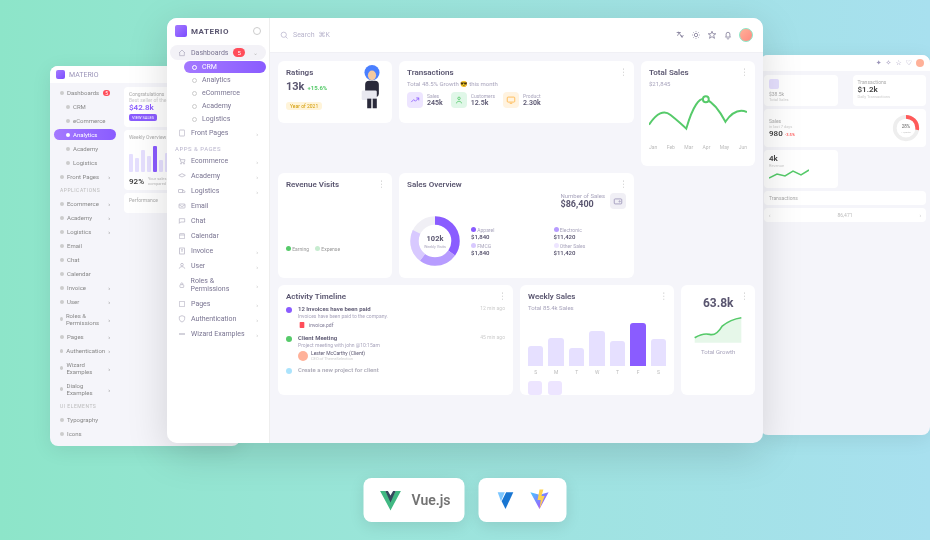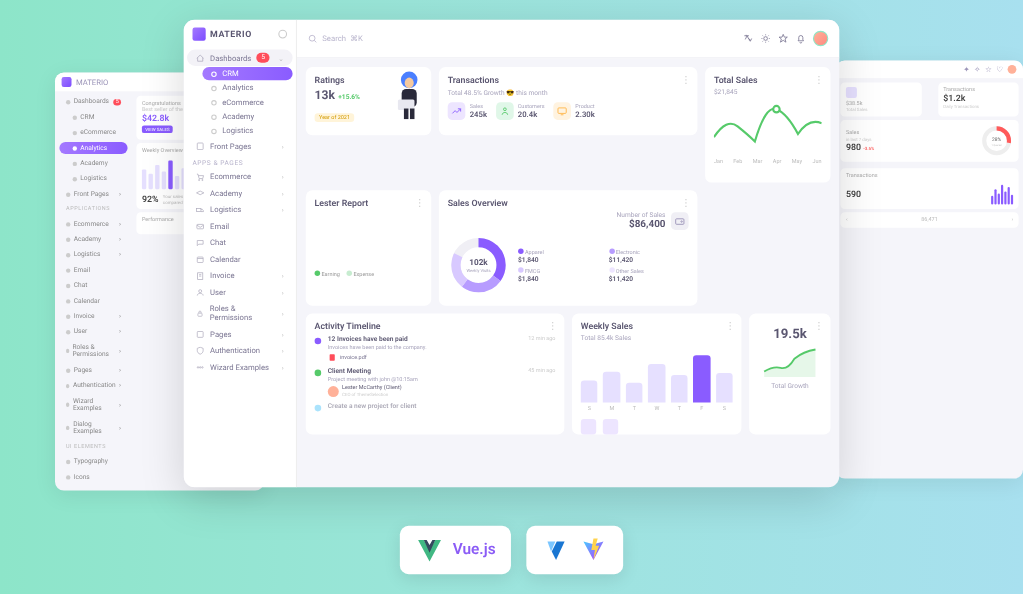--- a/index.html
+++ b/index.html
@@ -111,21 +111,21 @@
 .wk-bar.hi { background: #8a5cff; }
 .wk-days { display: flex; gap: 5px; font-size: 5px; color: #bbb; margin-top: 3px; }
 .wk-days span { flex: 1; text-align: center; }
 
 .growth .big { font-size: 12px; text-align: center; margin-top: 4px; justify-content: center; }
 .growth-chart { width: 50px; height: 30px; margin: 4px auto; display: block; }
 .growth .sub { text-align: center; }
 
 .tech-badges { position: absolute; bottom: 18px; left: 50%; transform: translateX(-50%); display: flex; gap: 14px; }
 .tech { background: #fff; border-radius: 8px; padding: 8px 14px; box-shadow: 0 4px 15px rgba(0,0,0,0.1); display: flex; align-items: center; gap: 8px; height: 44px; }
-.tech-lbl { font-size: 14px; font-weight: 600; color: #8b5cf6; }
+.tech-lbl { font-size: 14px; font-weight: 600; color: #737373; }
 .tech-ic { width: 26px; height: 26px; }
 
 .gauge { width: 30px; height: 30px; }
 .bg-bars { display: flex; align-items: flex-end; gap: 1px; height: 20px; }
 .bg-bars div { width: 2px; background: #8a5cff; border-radius: 1px; }
 </style>
 </head>
 <body>
 
 <div class="bg-panel bg-left">
@@ -292,37 +292,26 @@
           <div class="bg-val"><span>980</span> <span style="font-size:4px;color:#ff5a5a">-3.5%</span></div>
         </div>
         <svg class="gauge" viewBox="0 0 40 40">
           <circle cx="20" cy="20" r="15" fill="none" stroke="#eee" stroke-width="5"></circle>
           <circle cx="20" cy="20" r="15" fill="none" stroke="#ff5a5a" stroke-width="5" stroke-dasharray="26 100" transform="rotate(-90 20 20)"></circle>
           <text x="20" y="20" text-anchor="middle" font-size="6" fill="#666">28%</text>
           <text x="20" y="26" text-anchor="middle" font-size="3" fill="#bbb">1 Quarter</text>
         </svg>
       </div>
     <div class="bg-grid" style="grid-template-columns:1fr 1fr">
+      <div class="bg-card"><div class="bg-val">4k</div><div style="font-size:4px;color:#ccc">Revenue</div><svg width="40" height="15">
+            <polyline points="0,10 8,6 16,8 24,3 32,7 40,2" fill="none" stroke="#56ca6a" stroke-width="1.5"></polyline>
+          </svg></div>
     </div>
     <div class="bg-card">
         <div class="bg-label">Transactions</div>
-        <div style="display:flex;align-items:center;gap:6px;margin-top:3px">
-          <div>
-            <div class="bg-val">590</div>
-          </div>
-          <div class="bg-bars" style="margin-left:auto">
-            <div style="height:8px"></div>
-            <div style="height:14px"></div>
-            <div style="height:10px"></div>
-            <div style="height:18px"></div>
-            <div style="height:12px"></div>
-            <div style="height:16px"></div>
-            <div style="height:9px"></div>
-          </div>
-        </div>
       </div>
     <div class="bg-card" style="display:flex;justify-content:space-between;font-size:5px;color:#bbb">
         <span>‹</span>
         <span>86,471</span>
         <span>›</span>
       </div>
   </div>
 </div>
 
 <div class="main-panel">
@@ -530,21 +519,21 @@
             </div>
           <div class="txn">
               <div class="ib" style="background:#e0f7e8">
                 <svg width="10" height="10" viewBox="0 0 24 24" fill="none" stroke="#56ca6a" stroke-width="2">
                   <circle cx="12" cy="8" r="3"></circle>
                   <path d="M6 20c0-3 3-5 6-5s6 2 6 5"></path>
                 </svg>
               </div>
               <div>
                 <div class="lbl">Customers</div>
-                <div class="val">20.4k</div>
+                <div class="val">12.5k</div>
               </div>
             </div>
           <div class="txn">
               <div class="ib" style="background:#fff3e0">
                 <svg width="10" height="10" viewBox="0 0 24 24" fill="none" stroke="#ffb648" stroke-width="2">
                   <rect x="3" y="5" width="18" height="12" rx="2"></rect>
                   <path d="M9 20h6"></path>
                 </svg>
               </div>
               <div>
@@ -568,21 +557,21 @@
             <span>Feb</span>
             <span>Mar</span>
             <span>Apr</span>
             <span>May</span>
             <span>Jun</span>
           </div>
       </div>
 
       <div class="card revenue">
         <span class="more">⋮</span>
-        <h3>Lester Report</h3>
+        <h3>Revenue Visits</h3>
         <div class="chart-bars">
           <div class="bar-pair">
               <div class="bar g" style="height:55%"></div>
               <div class="bar gl" style="height:30%"></div>
             </div>
           <div class="bar-pair">
               <div class="bar g" style="height:70%"></div>
               <div class="bar gl" style="height:40%"></div>
             </div>
           <div class="bar-pair">
@@ -617,21 +606,21 @@
         <div class="legend">
             <span><span class="ldot" style="background:#56ca6a"></span> <span>Earning</span></span>
             <span><span class="ldot" style="background:#c7ecd0"></span> <span>Expense</span></span>
           </div>
       </div>
 
       <div class="card salesov">
         <span class="more">⋮</span>
         <h3>Sales Overview</h3>
         <div class="so-top">
-            <div style="text-align:right">
+            <div style="text-align:left">
               <div class="sub">Number of Sales</div>
               <div style="font-size:9px;font-weight:700;color:#5a5670">$86,400</div>
             </div>
             <div style="width:16px;height:16px;background:#f0eff5;border-radius:4px;display:flex;align-items:center;justify-content:center">
               <svg width="10" height="10" viewBox="0 0 24 24" fill="none" stroke="#9b94b8" stroke-width="2">
                 <rect x="3" y="7" width="18" height="12" rx="2"></rect>
                 <circle cx="16" cy="13" r="1.5"></circle>
               </svg>
             </div>
           </div>
@@ -723,21 +712,21 @@
           </div>
         <div style="display:flex;gap:6px;margin-top:6px">
             <div style="width:14px;height:14px;background:#ede5ff;border-radius:3px"></div>
             <div style="width:14px;height:14px;background:#ede5ff;border-radius:3px"></div>
           </div>
       </div>
 
       <div class="card growth">
         <span class="more">⋮</span>
         <div class="big">
-            <span>19.5k</span>
+            <span>63.8k</span>
           </div>
         <svg class="growth-chart" viewBox="0 0 60 35">
             <path d="M2 28 Q12 22 20 24 T35 14 Q45 6 58 4" fill="none" stroke="#56ca6a" stroke-width="2"></path>
             <path d="M2 28 Q12 22 20 24 T35 14 Q45 6 58 4 L58 34 L2 34 Z" fill="#56ca6a" opacity="0.15"></path>
           </svg>
         <div class="sub">Total Growth</div>
       </div>
     </div>
   </div>
 </div>

